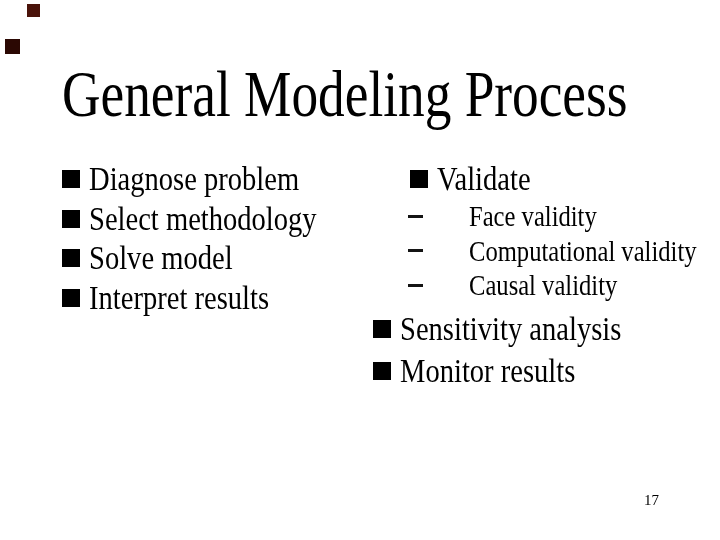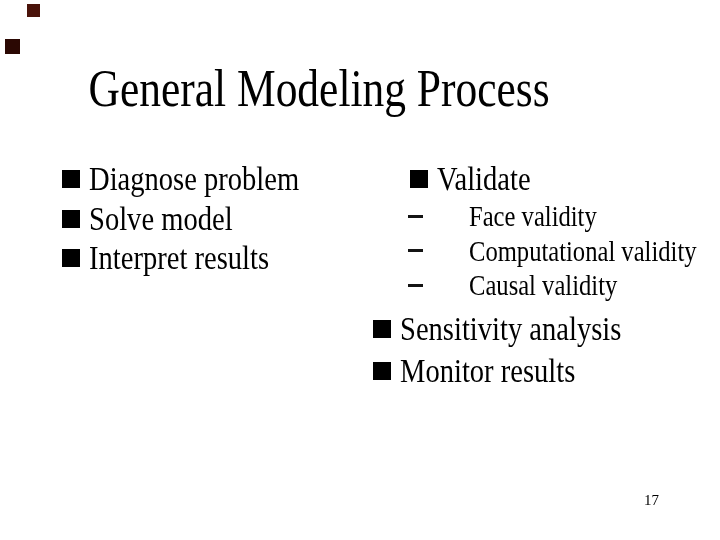--- a/index.html
+++ b/index.html
@@ -23,21 +23,21 @@
   .decor-1 { left: 27px; top: 4px;  width: 13px; height: 13px; }
   .decor-2 { left: 5px;  top: 39px; width: 15px; height: 15px; }
 
   
   .slide-title {
     position: absolute;
     top: 62px;
     left: 0;
     width: 639px;
     text-align: center;
-    font-size: 53px;
+    font-size: 65px;
     line-height: 1;
     white-space: nowrap;
   }
   .slide-title > span {
     display: inline-block;
     transform: scaleX(0.82);
     transform-origin: center;
   }
 
   
@@ -115,20 +115,24 @@
   <span>General Modeling Process</span>
 </div>
 
 <div class="col col-left">
   <div class="row row-left">
     <span class="sq"></span>
     <span class="txt">Diagnose problem</span>
   </div>
   <div class="row row-left">
     <span class="sq"></span>
+    <span class="txt">Select methodology</span>
+  </div>
+  <div class="row row-left">
+    <span class="sq"></span>
     <span class="txt">Solve model</span>
   </div>
   <div class="row row-left">
     <span class="sq"></span>
     <span class="txt">Interpret results</span>
   </div>
 </div>
 
 <div class="col col-right">
   <div class="row row-vtop">

